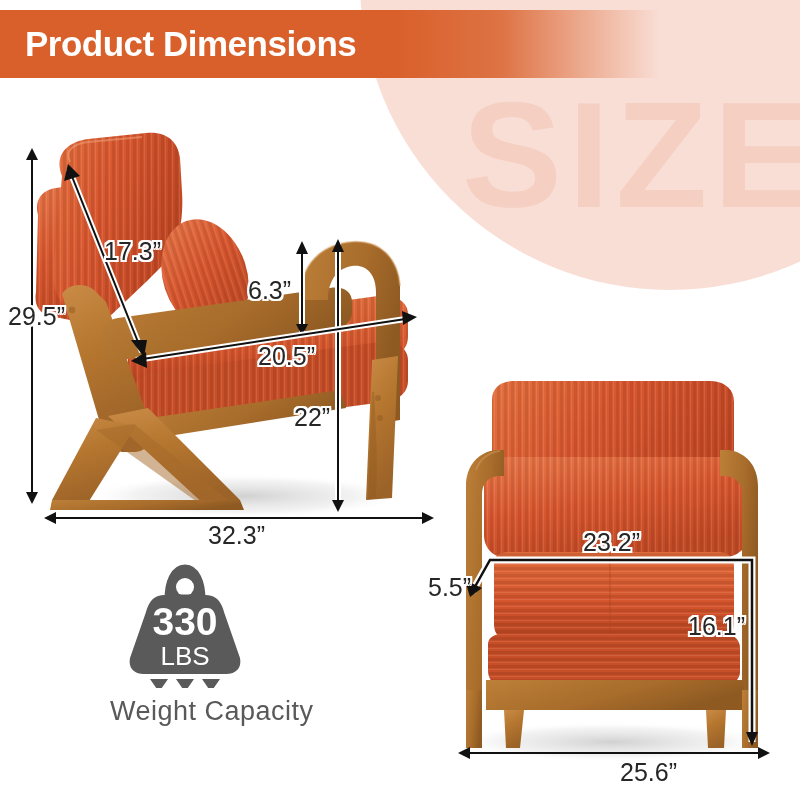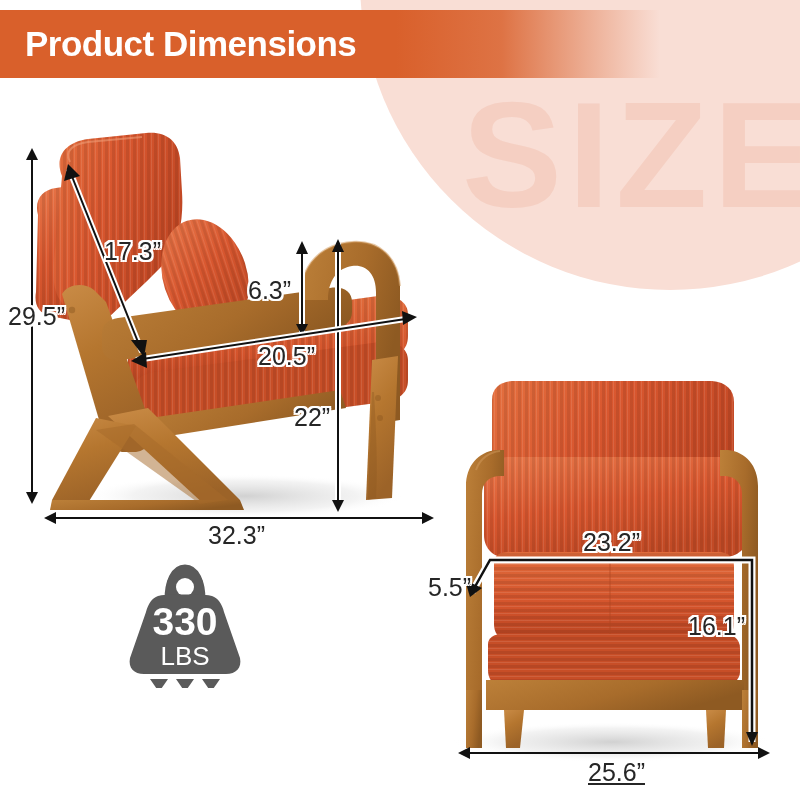--- a/index.html
+++ b/index.html
@@ -339,34 +339,35 @@
 
       <path d="M 462 753 L 766 753" stroke="#111111" stroke-width="2"></path>
       <path d="M 470 747 L 458 753 L 470 759" fill="#111111" stroke="none"></path>
       <path d="M 758 747 L 770 753 L 758 759" fill="#111111" stroke="none"></path>
     </g>
   </svg>
 
   <div class="dim lg" style="left:583px; top:528px;">23.2”</div>
   <div class="dim lg" style="left:428px; top:573px;">5.5”</div>
   <div class="dim lg" style="left:688px; top:612px;">16.1”</div>
-  <div class="dim lg" style="left:588px; top:758px;text-decoration:underline;">25.6”</div>
+  <div class="dim lg" style="left:620px; top:758px;">25.6”</div>
 
   <div class="weight-block">
     <svg width="150" height="132" viewBox="0 0 150 132">
 
       <path d="M 60 44 C 60 26 66 14 75 14 C 84 14 90 26 90 44" stroke="#5a5a5a" stroke-width="11" fill="none" stroke-linecap="round"></path>
       <circle cx="75" cy="31" r="13" fill="none" stroke="#5a5a5a" stroke-width="11"></circle>
       <circle cx="75" cy="31" r="9" fill="#ffffff"></circle>
 
       <path d="M 48 40 C 52 38 98 38 102 40 C 108 42 112 48 114 56
                L 130 102 C 132 112 126 118 116 118 L 34 118
                C 24 118 18 112 20 102 L 36 56 C 38 48 42 42 48 40 Z" fill="#5a5a5a"></path>
       <text x="75" y="79" text-anchor="middle" font-family="Liberation Sans, sans-serif" font-size="39" font-weight="bold" fill="#ffffff">330</text>
       <text x="75" y="109" text-anchor="middle" font-family="Liberation Sans, sans-serif" font-size="26" font-weight="normal" fill="#ffffff">LBS</text>
 
       <path d="M 40 123 L 58 123 L 49 136 Z" fill="#5a5a5a"></path>
       <path d="M 66 123 L 84 123 L 75 136 Z" fill="#5a5a5a"></path>
       <path d="M 92 123 L 110 123 L 101 136 Z" fill="#5a5a5a"></path>
     </svg>
+    <div class="weight-caption">Weight Capacity</div>
   </div>
 
 </div>
 
 </body></html>

